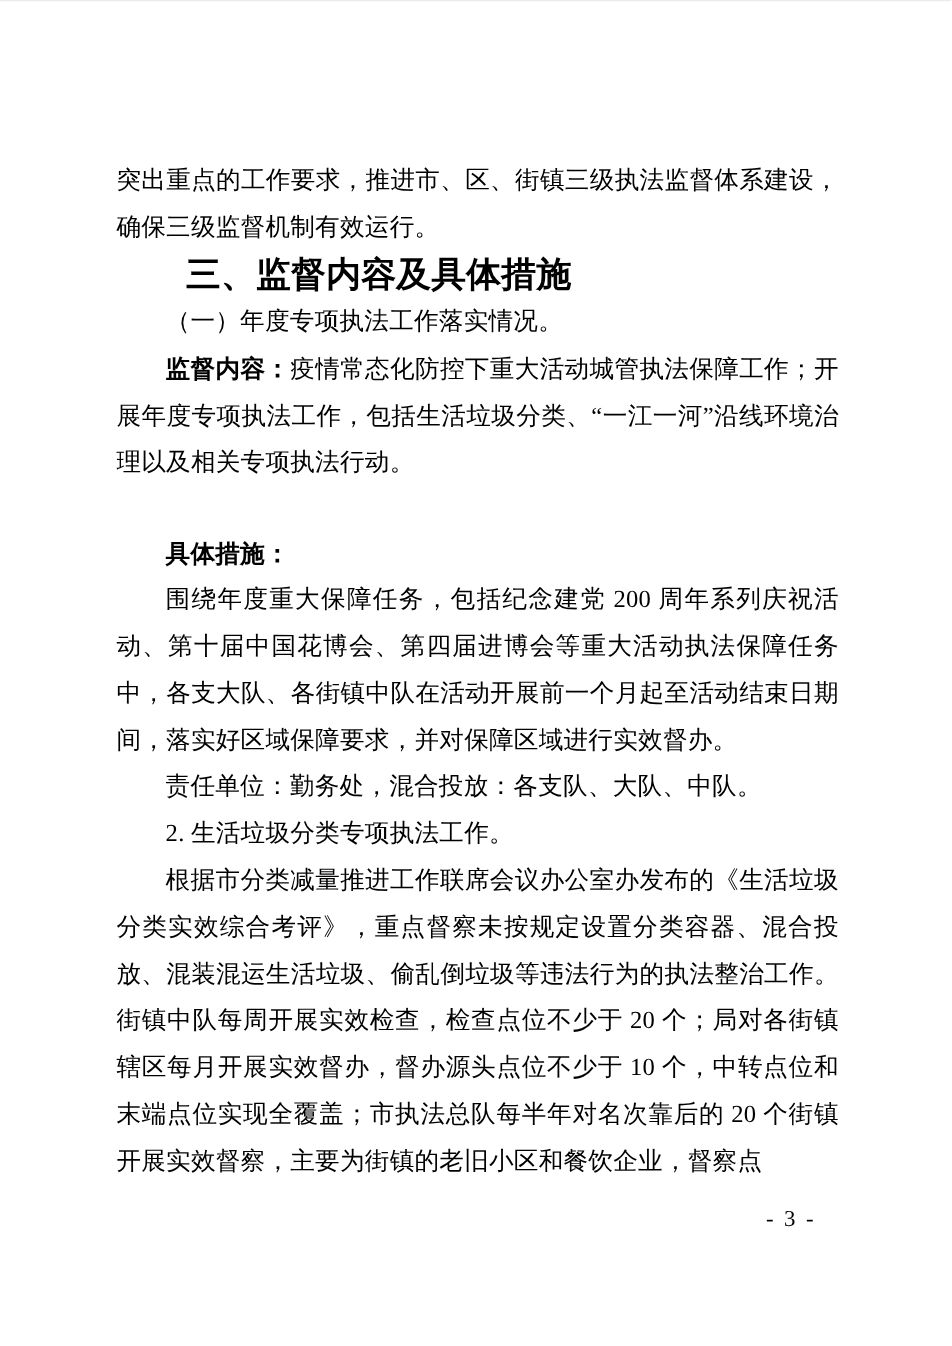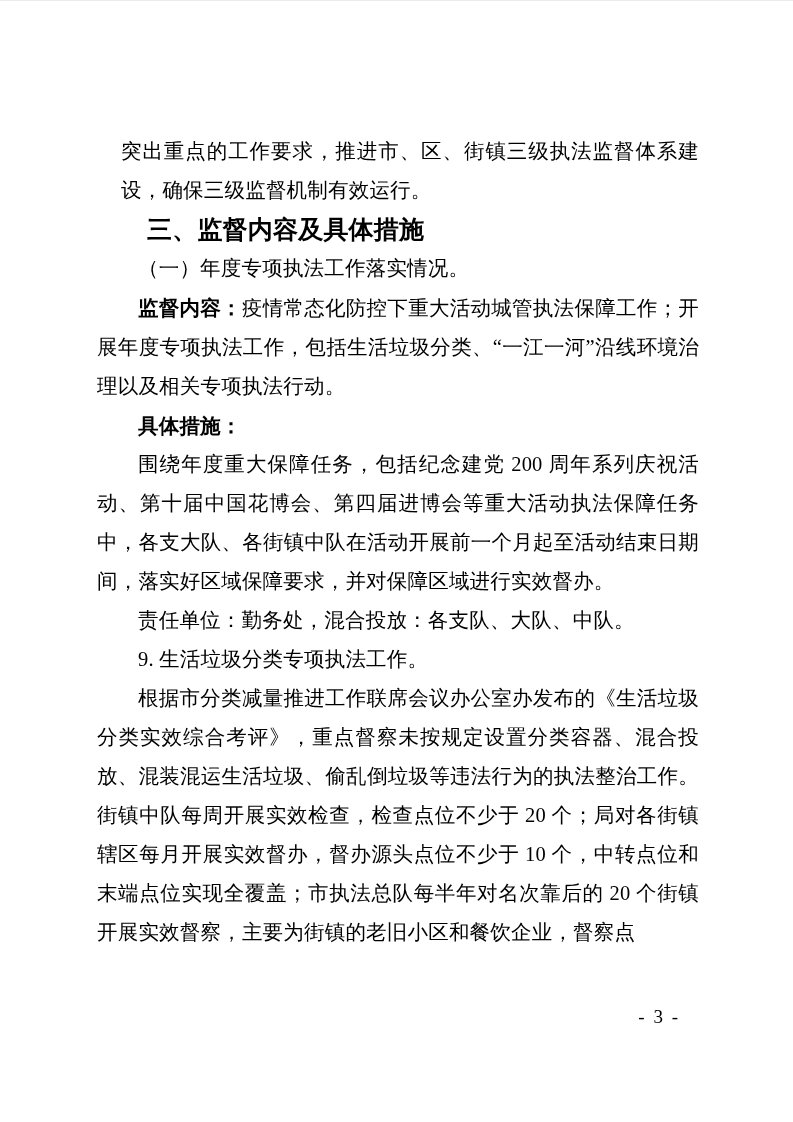--- a/index.html
+++ b/index.html
@@ -28,30 +28,30 @@
     text-justify: inter-ideograph;
     letter-spacing: 0.2px;
   }
   .para {
     margin: 0;
     padding: 0;
     text-indent: 2em;
   }
   .para.no-indent {
     text-indent: 0;
-    margin-left: 24px;
   }
   .heading {
     font-weight: 700;
     font-family: "Liberation Sans", "DejaVu Sans", sans-serif;
-    font-size: 25px;
+    font-size: 29px;
   }
   .bold-label {
     font-weight: 700;
     font-family: "Liberation Sans", "DejaVu Sans", sans-serif;
+    margin-top: 36px;
   }
   .footer {
     position: absolute;
     top: 1003px;
     right: 113px;
     font-size: 19px;
     line-height: 26px;
     color: #000000;
     letter-spacing: 2px;
   }
@@ -70,20 +70,20 @@
 
     <p class="para"><span class="bold-label">监督内容：</span><span>疫情常态化防控下重大活动城管执法保障工作；开展年度专项执法工作，包括生活垃圾分类、“一江一河”沿线环境治理以及相关专项执法行动。</span></p>
 
     <p class="para bold-label">具体措施：</p>
 
 
     <p class="para">围绕年度重大保障任务，包括纪念建党 200 周年系列庆祝活动、第十届中国花博会、第四届进博会等重大活动执法保障任务中，各支大队、各街镇中队在活动开展前一个月起至活动结束日期间，落实好区域保障要求，并对保障区域进行实效督办。</p>
 
     <p class="para">责任单位：勤务处，混合投放：各支队、大队、中队。</p>
 
-    <p class="para">9. 生活垃圾分类专项执法工作。</p>
+    <p class="para">2. 生活垃圾分类专项执法工作。</p>
 
     <p class="para">根据市分类减量推进工作联席会议办公室办发布的《生活垃圾分类实效综合考评》，重点督察未按规定设置分类容器、混合投放、混装混运生活垃圾、偷乱倒垃圾等违法行为的执法整治工作。街镇中队每周开展实效检查，检查点位不少于 20 个；局对各街镇辖区每月开展实效督办，督办源头点位不少于 10 个，中转点位和末端点位实现全覆盖；市执法总队每半年对名次靠后的 20 个街镇开展实效督察，主要为街镇的老旧小区和餐饮企业，督察点</p>
 
   </div>
 
   <div class="footer">- 3 -</div>
 </div>
 
 </body></html>

